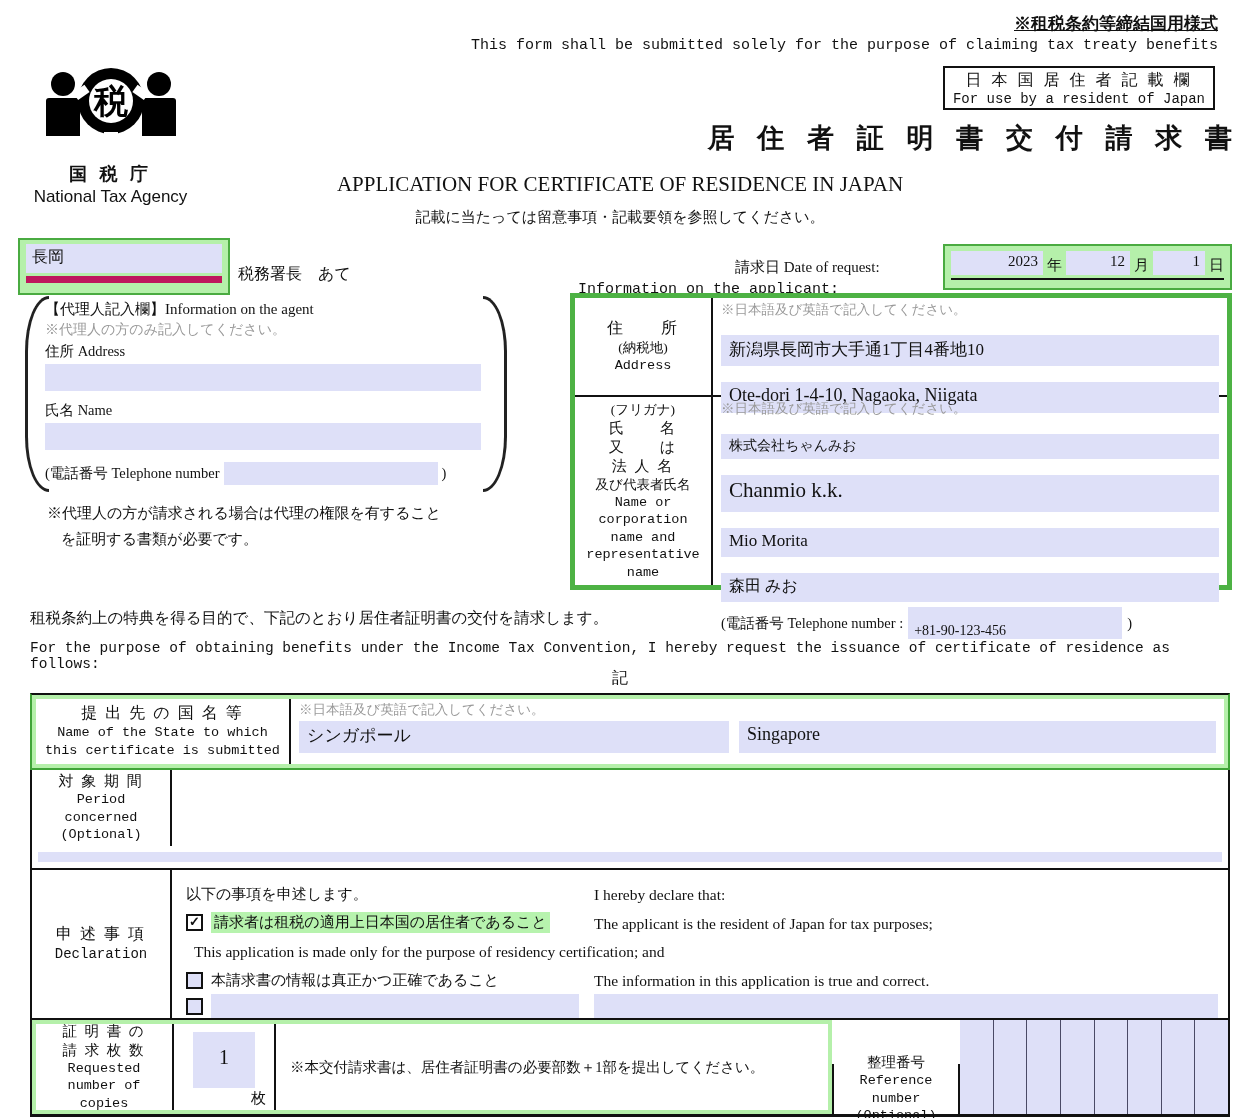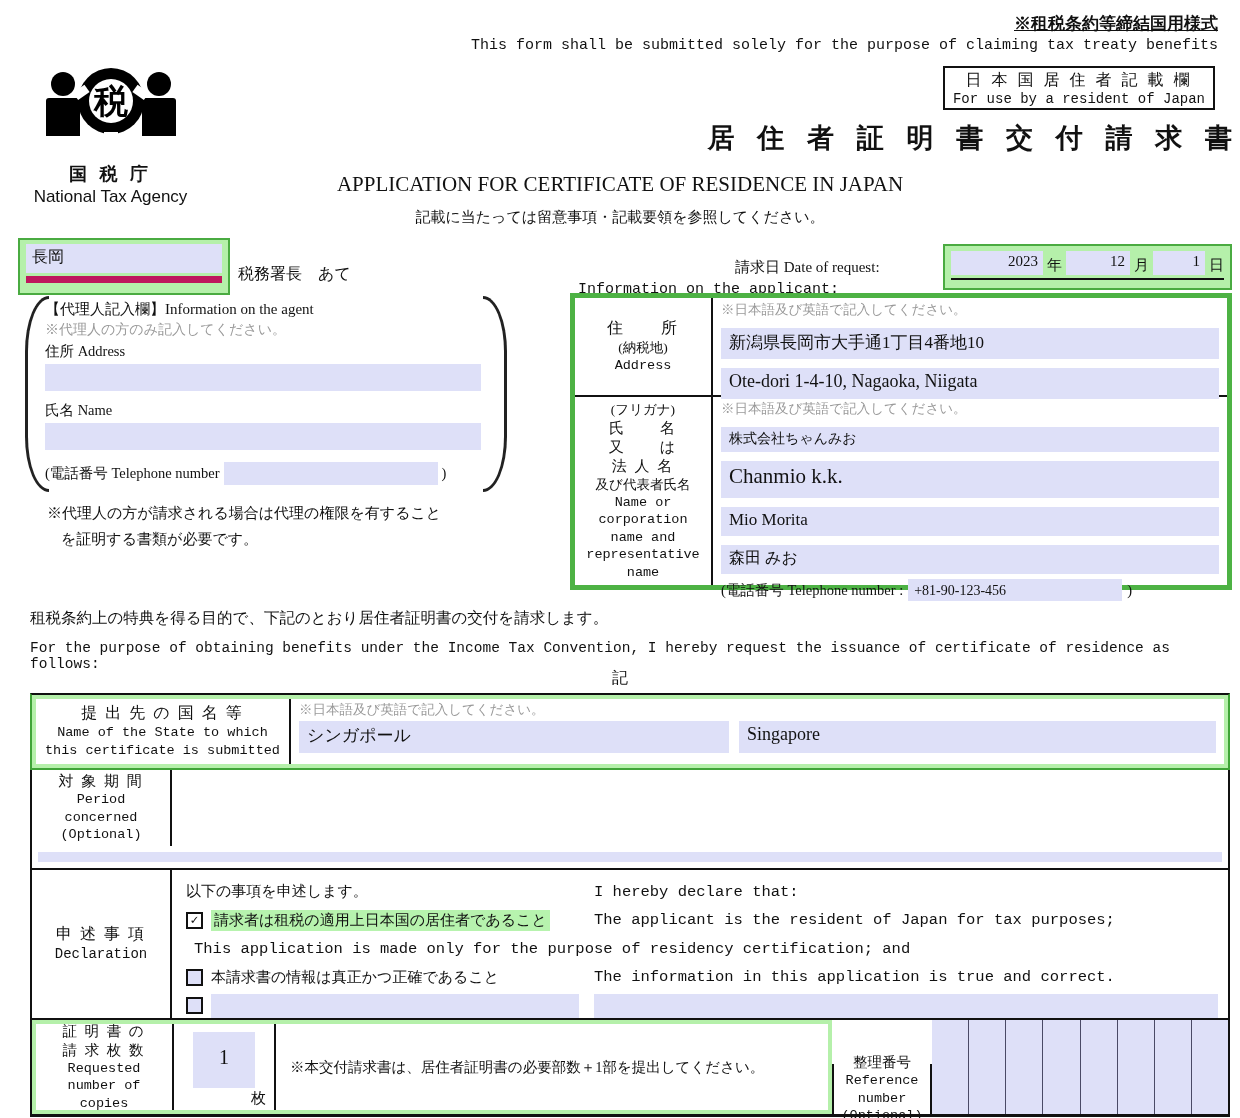--- a/index.html
+++ b/index.html
@@ -62,29 +62,29 @@
   
   .applicant-table { position:absolute; left:570px; top:293px; width:662px; border:5px solid #4db244; background:#fff; }
   .app-row { display:flex; }
   .app-row + .app-row { border-top:2.5px solid #111; }
   .app-label { width:138px; border-right:2.5px solid #111; display:flex; flex-direction:column; justify-content:center; align-items:center; text-align:center; padding:4px 2px; }
   .app-content { flex:1; padding:3px 8px 6px 8px; }
   .lbl-jp { font-size:16px; letter-spacing:2px; }
   .lbl-jp-sm { font-size:13.5px; }
   .lbl-en { font-size:13.5px; line-height:1.3; }
   .note-line { font-size:13.5px; }
-  .app-input { width:100%; padding:3px 8px; margin-top:9px; }
+  .app-input { width:100%; padding:3px 8px; margin-top:16px; }
   .in-jp-lg { height:31px; font-size:17px; }
   .in-en-lg { height:31px; font-size:18px; }
   .in-furi { height:25px; font-size:14px; }
   .in-corp { height:37px; font-size:21px; }
   .in-rep { height:29px; font-size:16px; }
   .in-repen { height:29px; font-size:17px; }
   .app-phone { display:flex; align-items:center; gap:5px; font-size:14.5px; margin-top:5px; }
-  .app-phone-input { width:214px; height:22px; font-size:14px; padding:4px 6px; }
+  .app-phone-input { width:214px; height:22px; font-size:14px; padding:16px 6px; }
 
   
   .purpose-jp { position:absolute; left:30px; top:608px; font-size:15.5px; }
   .purpose-en { position:absolute; left:30px; top:640px; font-size:15.5px; }
   .ki { position:absolute; left:0; right:0; top:668px; text-align:center; font-size:16px; }
 
   
   .main-table { position:absolute; left:30px; top:693px; width:1200px;border-radius:12px; }
   .mt-row { border:2px solid #111; border-top:0; display:flex; }
   .mt-row.first { border-top:2px solid #111; }
@@ -97,42 +97,42 @@
   .state-in-en { flex:1; height:32px; font-size:18px; padding:3px 8px; }
 
   .row-period { height:100px;flex-direction:column; }
   .mt-label { width:140px; border-right:2px solid #111; display:flex; flex-direction:column; justify-content:center; align-items:center; text-align:center; padding:2px; }
   .period-content { flex:1; padding:6px; }
   .period-input { width:100%; height:100%; }
 
   .row-decl { height:150px; }
   .decl-content { flex:1; padding:9px 4px 6px 14px; }
   .decl-grid { display:flex; flex-direction:column; gap:3.5px; }
-  .decl-line { display:flex; align-items:center; min-height:25px;font-family:Liberation Mono, monospace; }
+  .decl-line { display:flex; align-items:flex-end; min-height:25px; }
   .decl-left { width:400px; display:flex; align-items:center; gap:8px; }
   .decl-right { flex:1; padding-left:8px; }
   .decl-intro-jp { font-size:15px; }
   .decl-intro-en { font-size:15.5px; }
   .cb { width:17px; height:17px; border:2.5px solid #111; flex:0 0 auto; display:flex; align-items:center; justify-content:center; }
   .cb.unchecked { background:#dee0f8; }
   .cb.checked { background:#fff; font-size:13px; font-weight:bold; color:#111; }
   .decl-jp { font-size:15px; white-space:nowrap; }
   .decl-jp.hl-text { background:#b7f3ae; padding:1px 3px; }
   .decl-en { font-size:15.5px; }
   .decl-empty-left { width:368px; height:24px; }
   .decl-empty-right { width:calc(100% - 6px); height:24px; }
 
   .row-copies { height:97px; border-bottom:3.5px solid #111; }
   .copies-hl { width:800px; background:#b5f0aa; border-right:0; padding:4px; display:flex; }
   .copies-label { width:138px; background:#fff; border-right:2px solid #111; display:flex; flex-direction:column; justify-content:center; align-items:center; text-align:center; }
   .copies-cell { width:102px; background:#fff; border-right:2px solid #111; position:relative; display:flex; align-items:flex-start; justify-content:center; }
   .copies-input { width:62px; height:56px; margin-top:8px; text-align:center; font-size:20px; padding-top:14px; }
   .copies-unit { position:absolute; right:8px; bottom:2px; font-size:15px; }
   .copies-note { flex:1; background:#fff; display:flex; align-items:center; padding:0 14px; font-size:14.5px; }
-  .ref-label { width:100px; border-left:2px solid #111; border-right:2px solid #111; display:flex; flex-direction:column; justify-content:center; align-items:center; text-align:center;margin-top:44px; }
+  .ref-label { width:128px; border-left:2px solid #111; border-right:2px solid #111; display:flex; flex-direction:column; justify-content:center; align-items:center; text-align:center;margin-top:44px; }
   .ref-cells { flex:1; display:flex; }
   .ref-cell { flex:1; background:#dee0f8; border-left:1.5px solid #4a4a66; }
   .ref-cell:first-child { border-left:0; }
 </style>
 </head>
 <body>
 
 <div id="page">
 
   <div class="form-style-note">※租税条約等締結国用様式</div>

